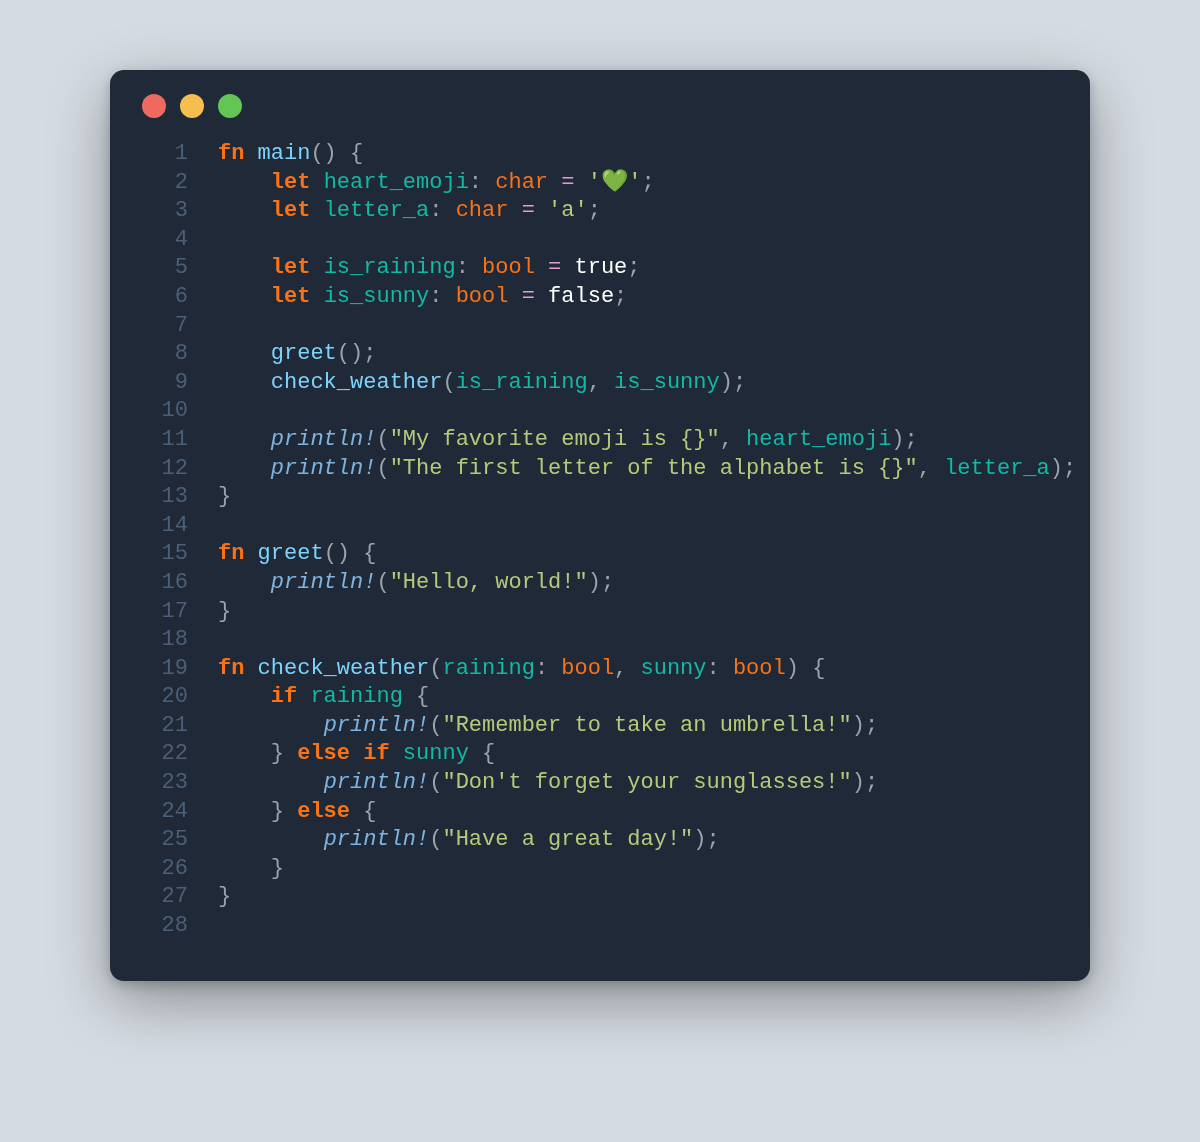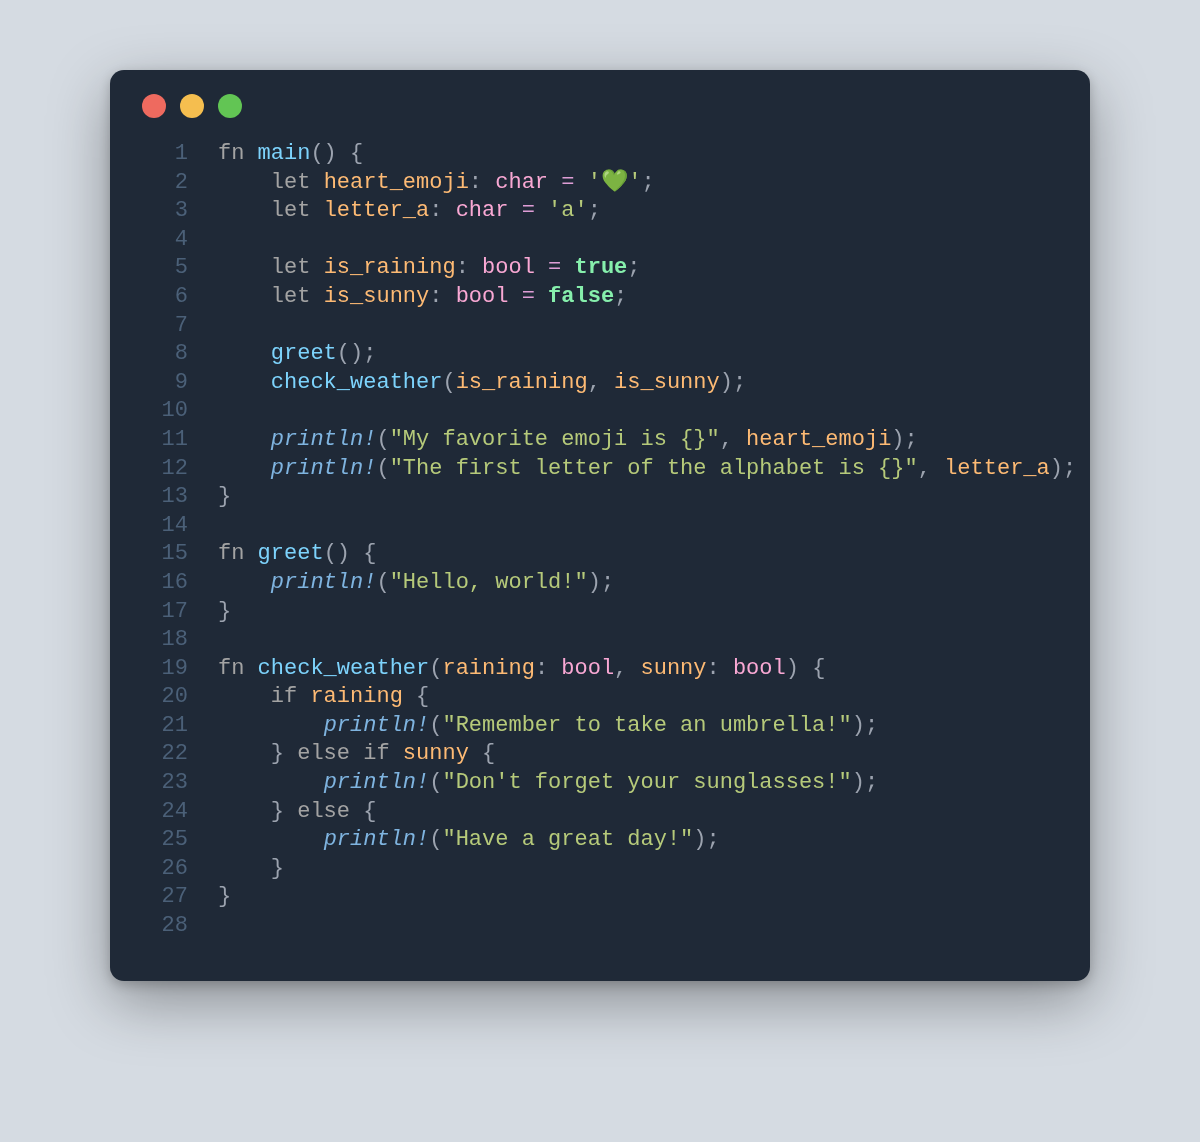--- a/index.html
+++ b/index.html
@@ -49,29 +49,29 @@
     text-align: right;
     color: #4b6078;
     user-select: none;
     flex: 0 0 54px;
     padding-right: 4px;
   }
   .code {
     padding-left: 26px;
     white-space: pre;
   }
-  .kw    { color: #a3a3a3; }
+  .kw    { color: #f97316; font-weight: bold; }
   .fnname{ color: #7dd3fc; }
-  .type  { color: #f9a8d4; }
-  .var   { color: #fdba74; }
+  .type  { color: #f97316; }
+  .var   { color: #14b8a6; }
   .punct { color: #9ca3af; }
   .op    { color: #de9dd6; }
   .str   { color: #b6ca7a; }
   .chval { color: #b6ca7a; }
-  .bool  { color: #86efac; font-weight: bold; }
+  .bool  { color: #ffffff; }
   .builtin { color: #7fb4e0; font-style: italic; }
   .heart { color: #82c48a; }
 </style>
 </head>
 <body>
 
 <div class="window">
   <div class="titlebar">
     <div class="dot red"></div>
     <div class="dot yellow"></div>

